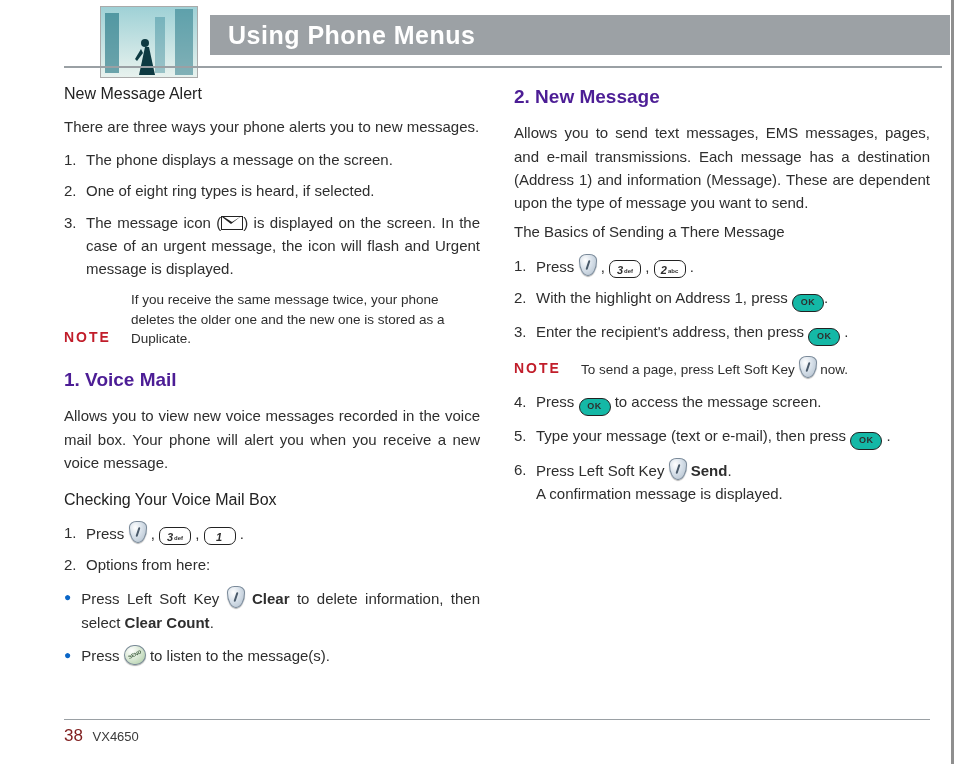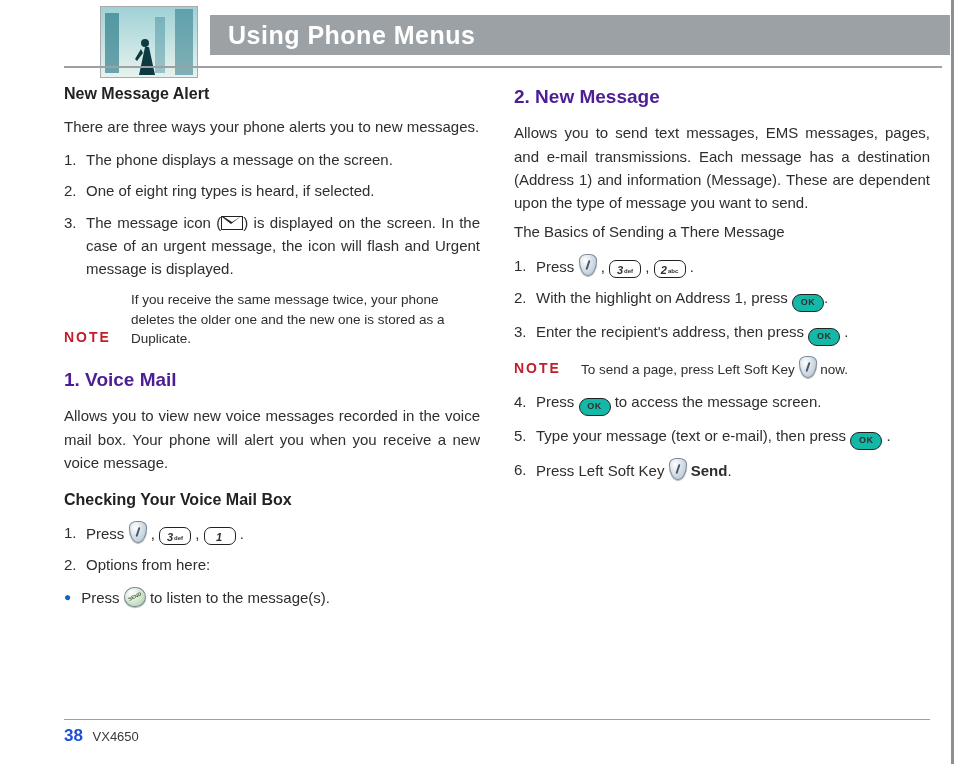--- a/index.html
+++ b/index.html
@@ -74,21 +74,21 @@
   }
   .col {
     flex: 1;
     font-size: 15px;
     line-height: 1.55;
     color: #2e2e2e;
     font-family: "Helvetica Neue", Helvetica, Arial, sans-serif;
   }
   .col p { margin: 0 0 10px 0; }
   .col strong { font-weight: 700; }
-  h4.section   { margin: 0 0 8px 0; font-size: 16px; font-weight: 700; color: #222; }
+  h4.section   { margin: 0 0 8px 0; font-size: 16px; font-weight: 400; color: #222; }
   h4.blue      { margin: 16px 0 10px 0; font-size: 19px; font-weight: 700; color: #4c1d95; }
   ol.numbered {
     list-style: none;
     padding: 0; margin: 0 0 10px 0;
   }
   ol.numbered > li {
     display: flex;
     margin-bottom: 8px;
   }
   ol.numbered > li > .num {
@@ -240,21 +240,21 @@
   .footer {
     position: absolute;
     left: 64px;
     right: 24px;
     bottom: 18px;
     border-top: 1.5px solid #9aa0a4;
     padding-top: 6px;
     font-size: 13px;
     color: #3a3a3a;
   }
-  .footer .pnum { font-size: 17px; margin-right: 6px; color: #1d4ed8; font-weight: bold; }
+  .footer .pnum { font-size: 17px; margin-right: 6px; color: #7f1d1d; }
 </style>
 </head>
 <body>
 
 <div class="page">
 
   <div class="header-bar">
     <div class="header-img">
       <svg viewBox="0 0 96 70" width="96" height="70">
         <defs>
@@ -323,20 +323,27 @@
         </li>
         <li>
           <span class="num">2.</span>
           <span class="body">Options from here:</span>
         </li>
       </ol>
 
       <ul class="bullets">
         <li>
           <span class="body">
+            <span>Press Left Soft Key </span>
+            <span class="key-softkey"></span>
+            <strong>Clear</strong><span> to delete information,  then select </span><strong>Clear Count</strong><span>.</span>
+          </span>
+        </li>
+        <li>
+          <span class="body">
             <span>Press </span>
             <span class="key-send"></span>
             <span> to listen to the message(s).</span>
           </span>
         </li>
       </ul>
     </div>
 
     <div class="col">
       <h4 class="blue" style="margin-top:0">2. New Message</h4>
@@ -396,20 +403,21 @@
             <span class="key-ok">OK</span>
             <span>.</span>
           </span>
         </li>
         <li>
           <span class="num">6.</span>
           <span class="body">
             <span>Press Left Soft Key </span>
             <span class="key-softkey"></span>
             <strong>Send</strong><span>.</span><br>
+            <span>A confirmation message is displayed.</span>
           </span>
         </li>
       </ol>
     </div>
   </div>
 
   <div class="footer">
     <span class="pnum">38</span>
     <span>VX4650</span>
   </div>

